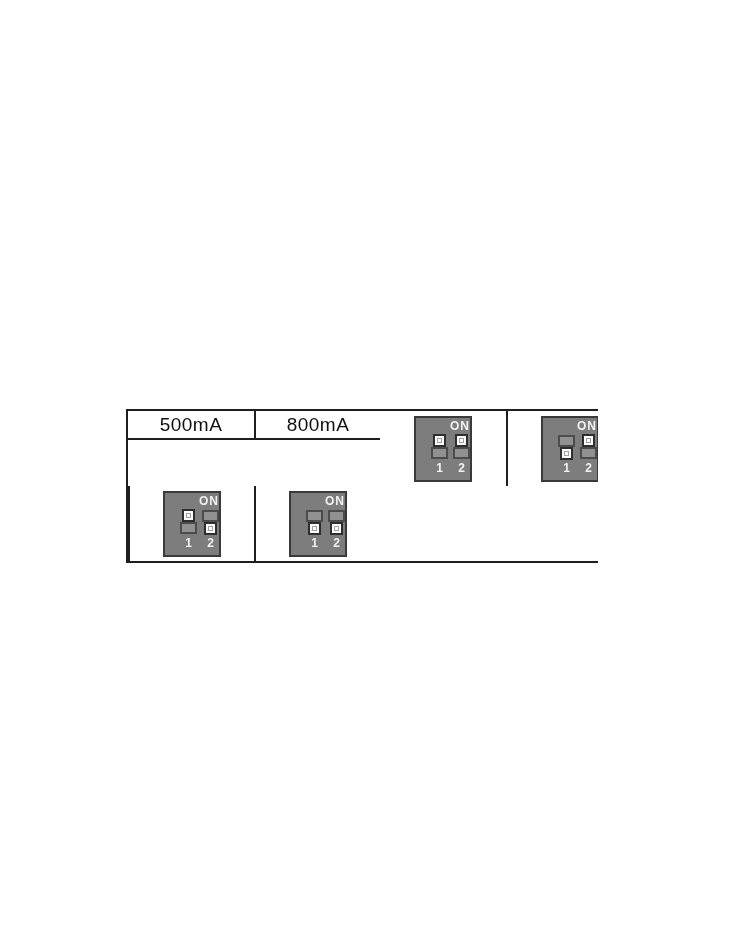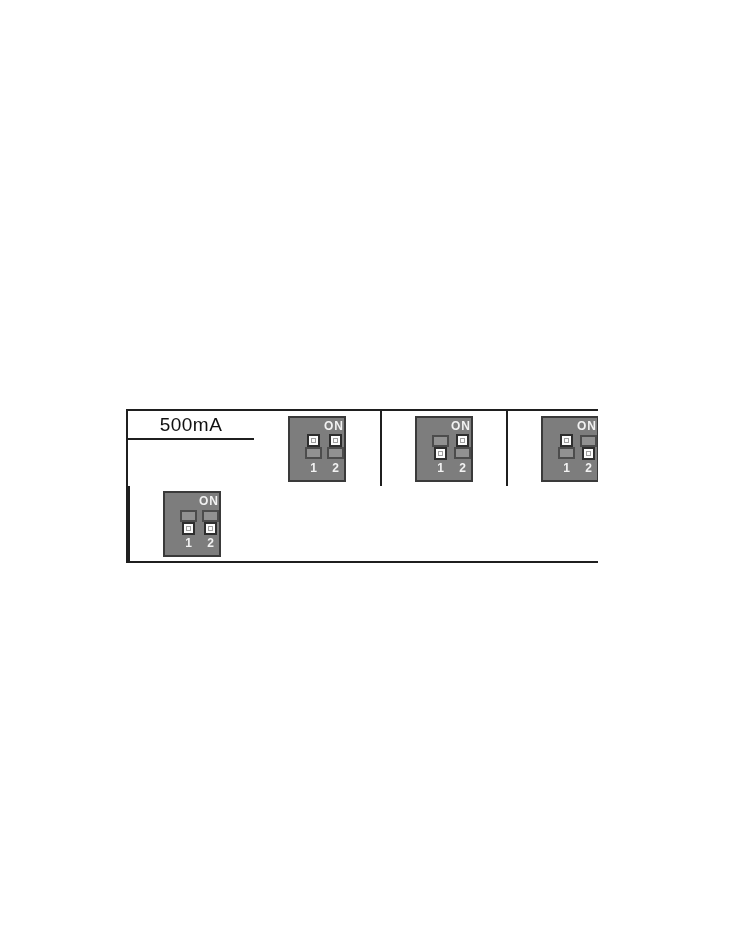--- a/index.html
+++ b/index.html
@@ -123,20 +123,23 @@
 </style>
 </head>
 <body>
 
 <div class="page">
   <div class="dip-table">
 
     <div class="header-cell first">
       <span>500mA</span>
     </div>
+    <div class="header-cell">
+      <span>800mA</span>
+    </div>
 
     <div class="body-cell first">
       <div class="dip">
         <div class="dip-on">ON</div>
         <div class="dip-row">
           <div class="switch on">
             <div class="knob">
                 <div class="knob-dot"></div>
               </div>
             <div class="slot"></div>

